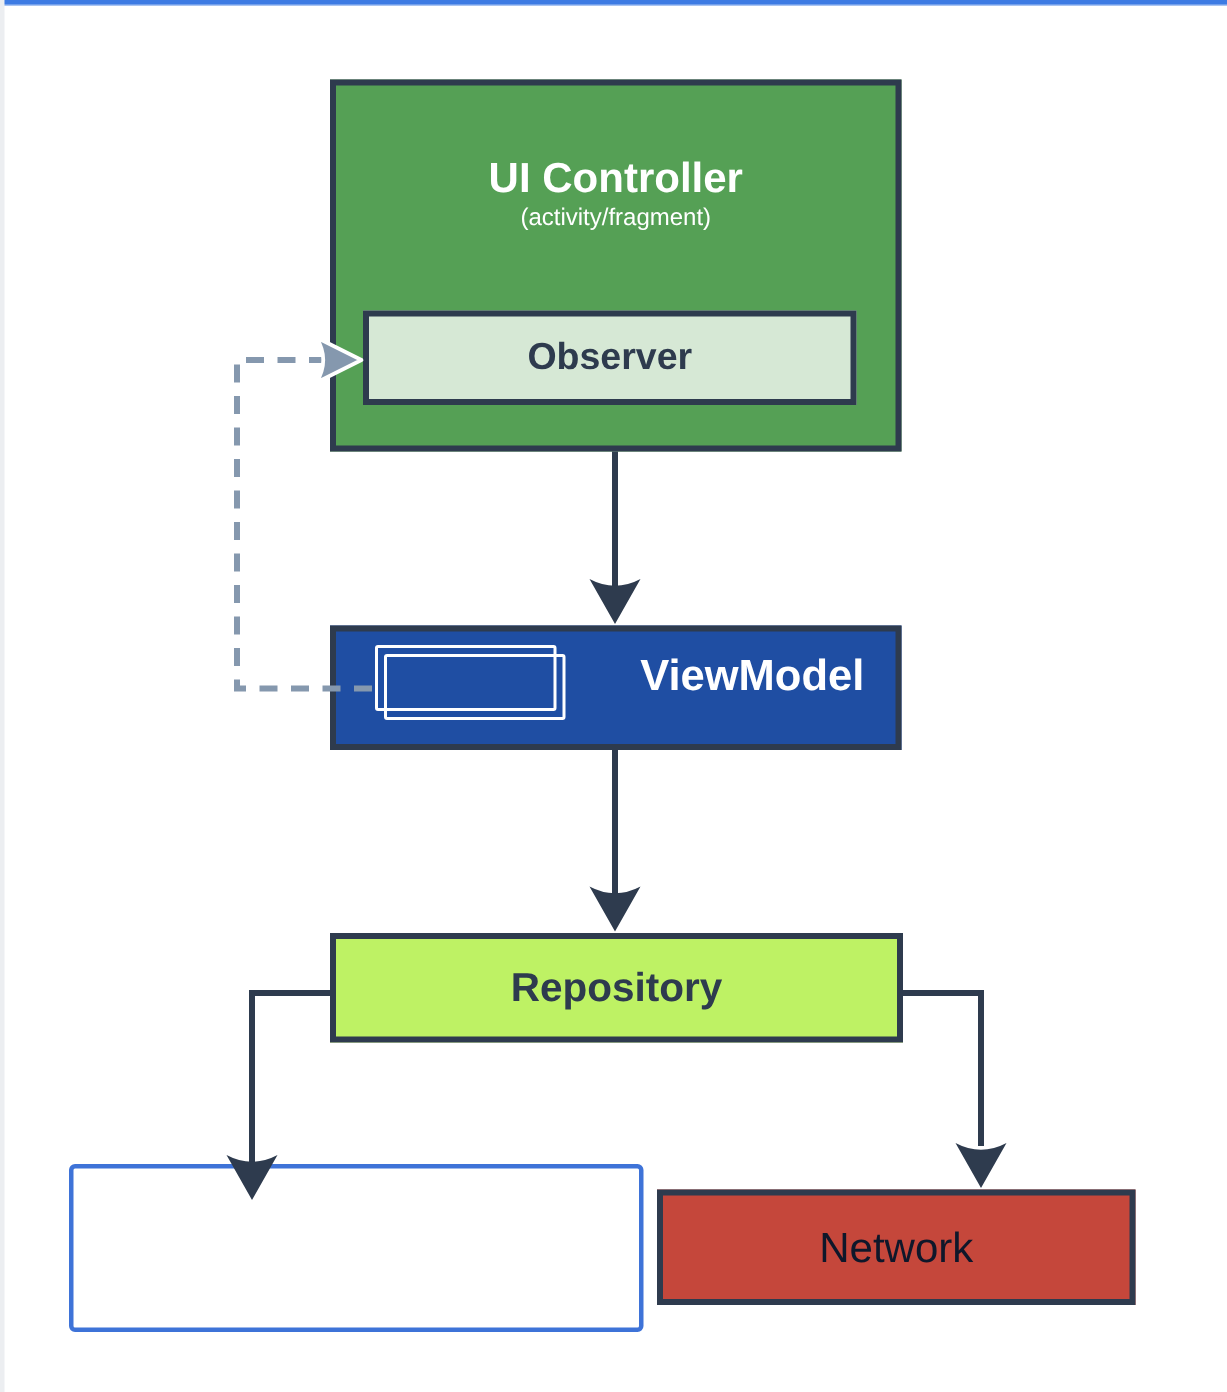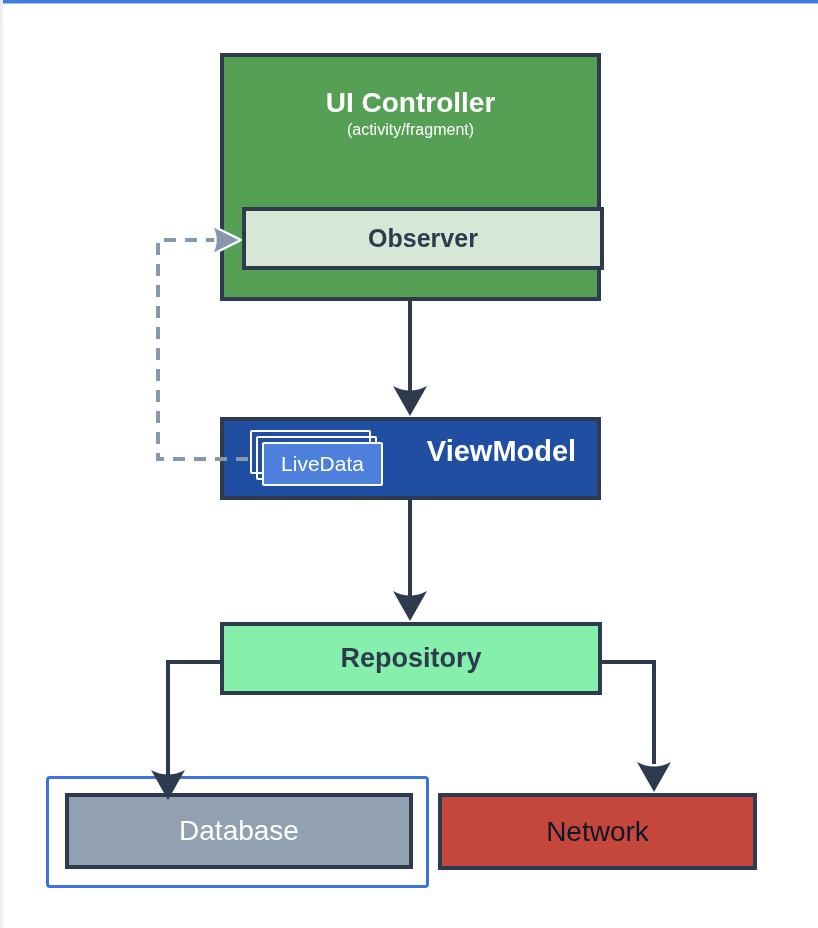--- a/index.html
+++ b/index.html
@@ -4,37 +4,37 @@
 <style>
   html,body{margin:0;padding:0;background:#ffffff;}
   body{font-family:"Liberation Sans", sans-serif;}
   .canvas{position:relative;width:818px;height:928px;background:#ffffff;overflow:hidden;}
   .top-bar{position:absolute;left:0;top:0;width:818px;height:3px;background:#3D7BE3;box-shadow:0 1px 0 #a9c4f2;}
   .left-edge{position:absolute;left:0;top:0;width:3px;height:928px;background:#ECEEF1;}
 
   .node{position:absolute;box-sizing:border-box;border:4px solid #2E3B4E;display:flex;align-items:center;justify-content:center;}
 
   .ui-controller{left:220px;top:53px;width:381px;height:248px;background:#55A055;flex-direction:column;justify-content:flex-start;}
-  .ui-title{margin-top:28px;color:#ffffff;font-size:28px;font-weight:600;line-height:1.25;}
+  .ui-title{margin-top:44px;color:#ffffff;font-size:28px;font-weight:600;line-height:1.25;}
   .ui-subtitle{color:#ffffff;font-size:16px;font-weight:400;line-height:1.3;}
 
-  .observer{left:242px;top:207px;width:362px;height:63px;background:#D6E8D5;justify-content:center;}
+  .observer{left:242px;top:207px;width:329px;height:63px;background:#D6E8D5;justify-content:center;}
   .observer-label{color:#2E3B4E;font-size:25px;font-weight:600;}
 
   .viewmodel{left:220px;top:417px;width:381px;height:83px;background:#1F4EA3;}
   .vm-label{position:absolute;left:180px;top:0;width:195px;height:61px;display:flex;align-items:center;justify-content:center;color:#ffffff;font-size:29px;font-weight:600;}
 
   .livedata-stack{position:absolute;left:26px;top:9px;width:140px;height:62px;}
   .ld-card{position:absolute;box-sizing:border-box;width:121px;height:44px;border:2px solid #ffffff;border-radius:2px;background:transparent;}
   .ld-card.back{left:0;top:0;}
   .ld-card.mid{left:6px;top:6px;}
   .ld-card.front{left:12px;top:12px;background:#4D80DD;display:flex;align-items:center;justify-content:center;}
   .ld-label{color:#ffffff;font-size:21px;font-weight:400;}
 
-  .repository{left:220px;top:622px;width:382px;height:73px;background:#86efac;}
+  .repository{left:220px;top:622px;width:382px;height:73px;background:#bef264;}
   .repo-label{color:#2E3B4E;font-size:27px;font-weight:600;}
 
   .db-highlight{position:absolute;left:46px;top:776px;width:383px;height:112px;box-sizing:border-box;border:3px solid #3E73D8;border-radius:4px;background:transparent;}
   .database{left:65px;top:793px;width:348px;height:76px;background:#91A1B2;}
   .db-label{color:#ffffff;font-size:28px;font-weight:400;}
 
   .network{left:438px;top:793px;width:319px;height:77px;background:#C5473B;}
   .net-label{color:#0f172a;font-size:28px;font-weight:400;}
 
   .wires{position:absolute;left:0;top:0;width:818px;height:928px;pointer-events:none;}
@@ -53,35 +53,29 @@
   </div>
 
   <div class="node observer">
     <span class="observer-label">Observer</span>
   </div>
 
   <div class="node viewmodel">
     <div class="livedata-stack">
       <div class="ld-card back"></div>
       <div class="ld-card mid"></div>
-      <div class="ld-card front">
-        <span class="ld-label">LiveData</span>
-      </div>
     </div>
     <div class="vm-label">ViewModel</div>
   </div>
 
   <div class="node repository">
     <span class="repo-label">Repository</span>
   </div>
 
   <div class="db-highlight"></div>
-  <div class="node database">
-    <span class="db-label">Database</span>
-  </div>
 
   <div class="node network">
     <span class="net-label">Network</span>
   </div>
 
   <svg class="wires" width="818" height="928" viewBox="0 0 818 928">
 
     <g>
       <line x1="410" y1="301" x2="410" y2="398" stroke="#2E3B4E" stroke-width="4"></line>
       <path d="M410,416 L393,386 Q410,395 427,386 Z" fill="#2E3B4E"></path>

